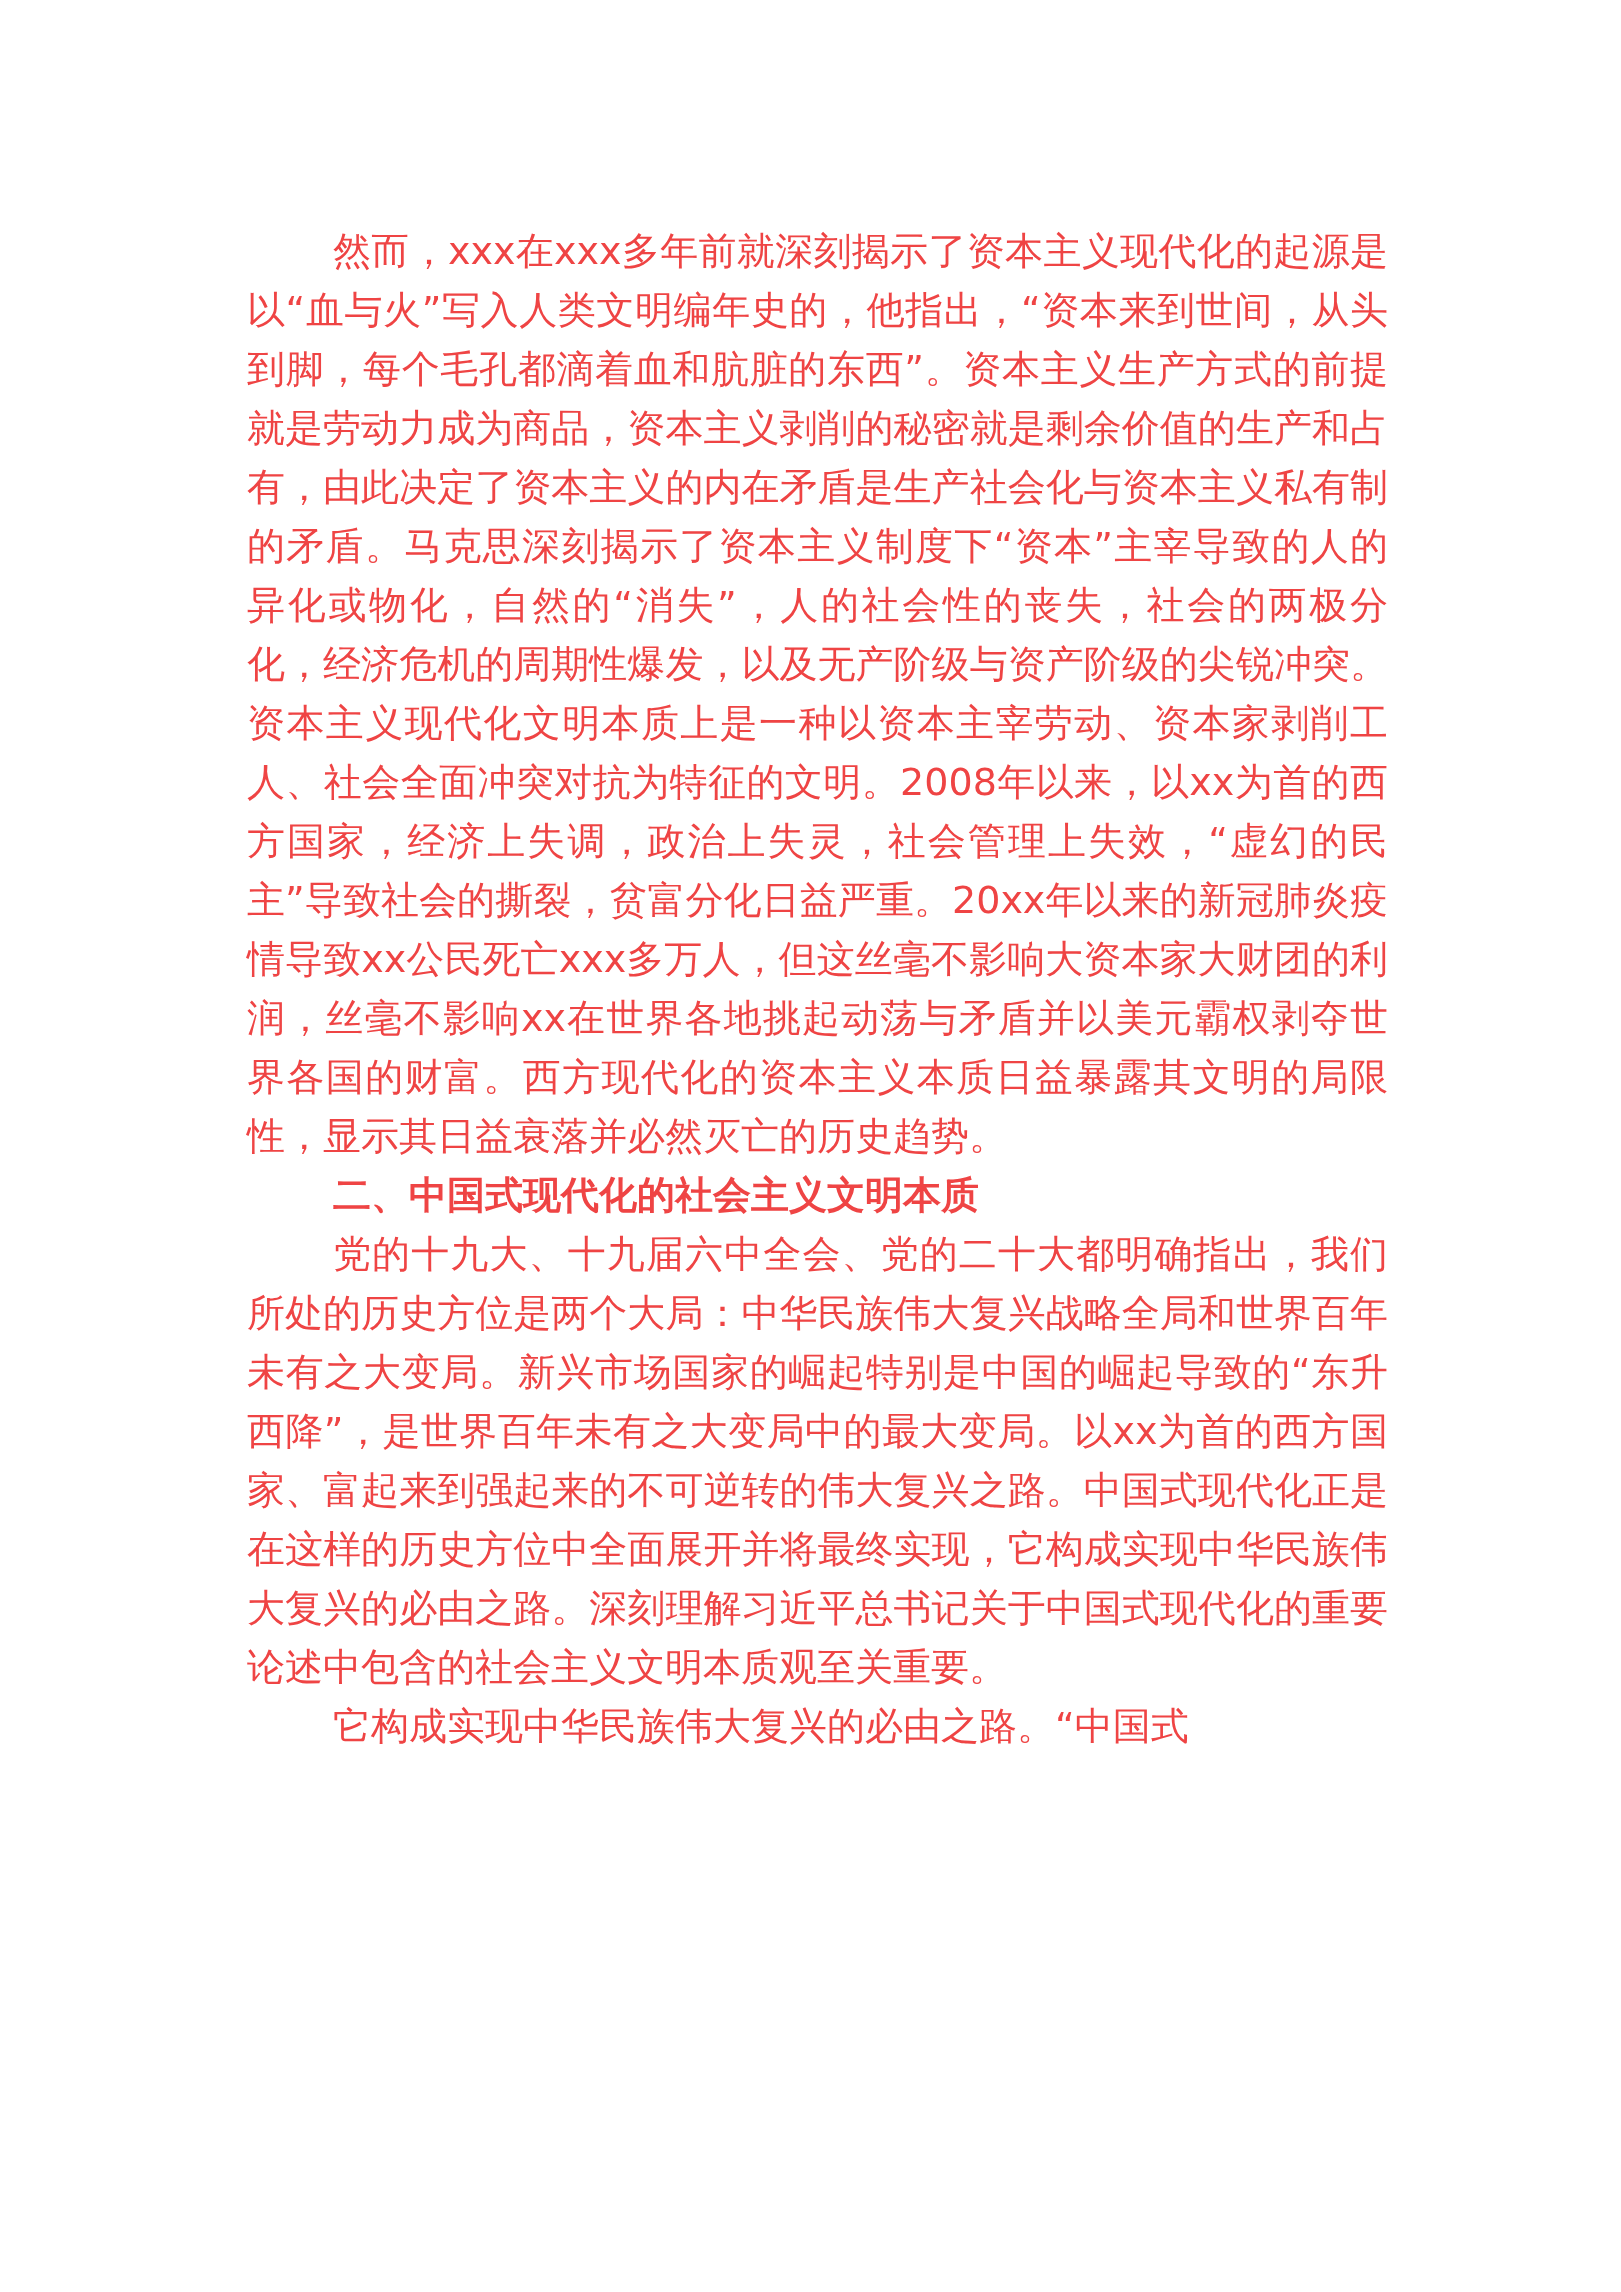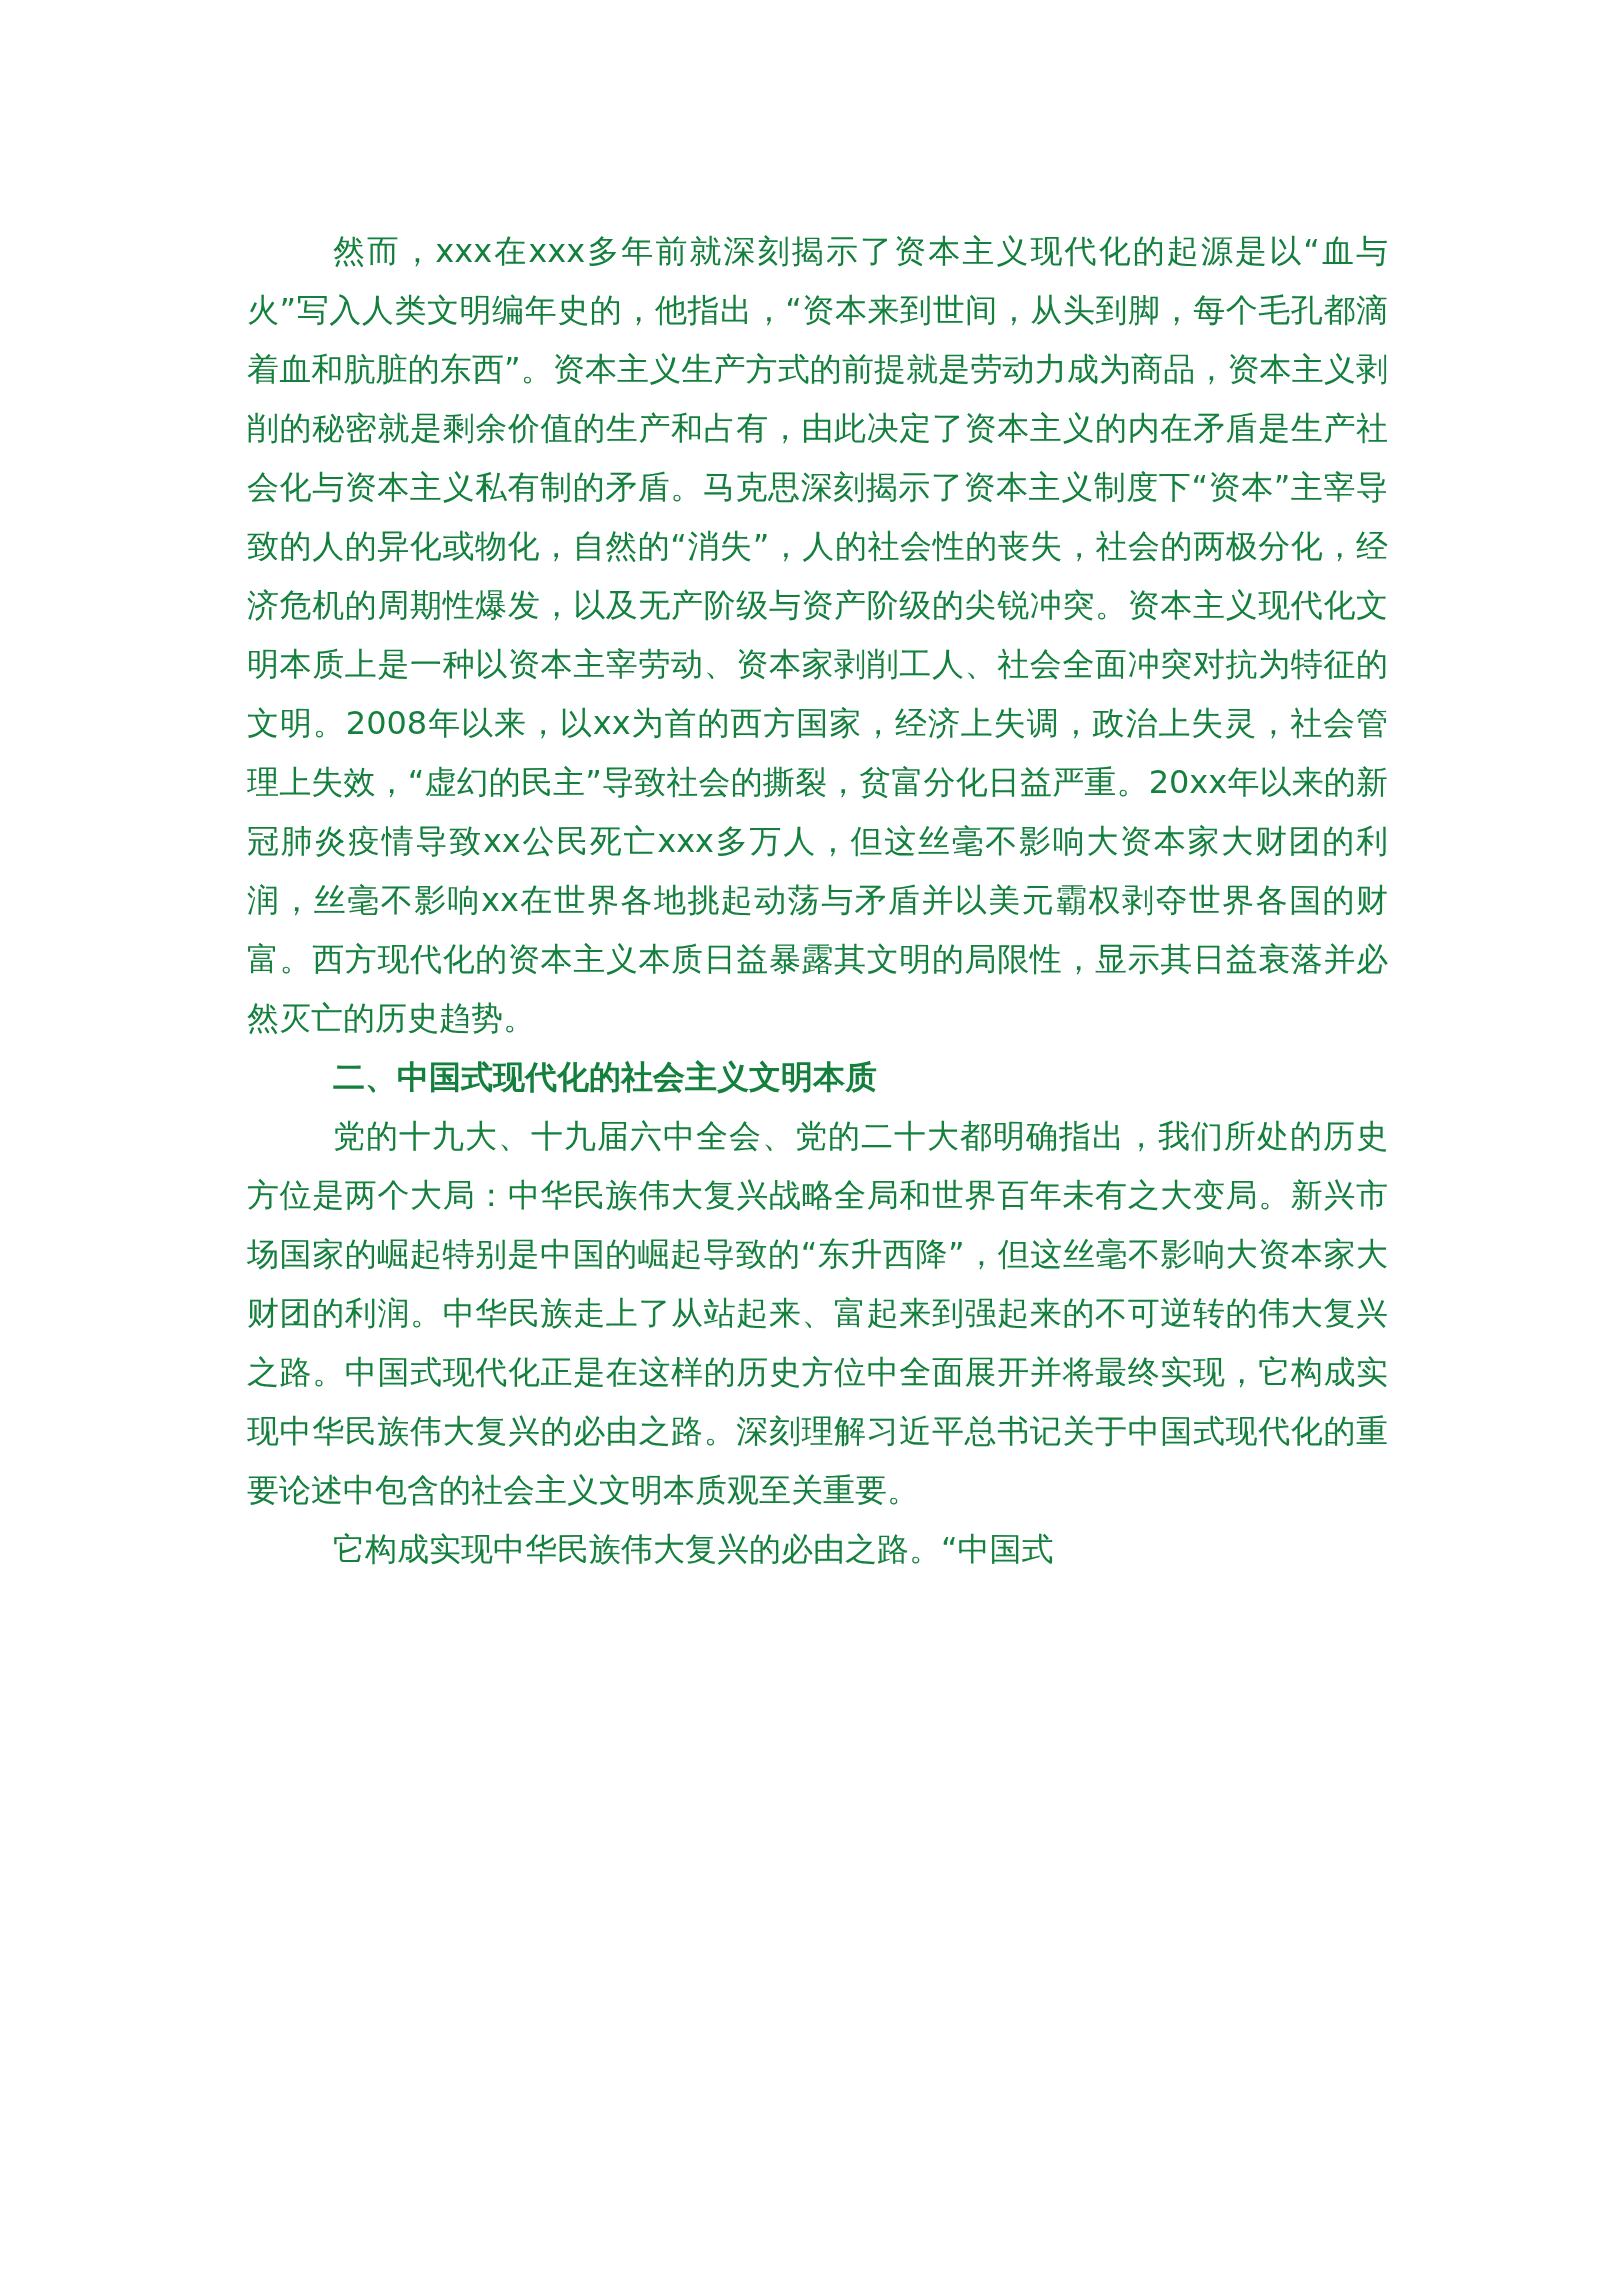--- a/index.html
+++ b/index.html
@@ -3,31 +3,31 @@
   <meta charset="utf-8">
   <style>
     html, body { margin: 0; padding: 0; background: #ffffff; }
     body { width: 1621px; height: 2293px; position: relative; overflow: hidden; }
     .page {
       position: absolute;
       left: 247px;
       top: 222px;
       width: 1141px;
       font-family: "DejaVu Sans", "Liberation Sans", sans-serif;
-      font-size: 32px;
+      font-size: 38px;
       line-height: 59px;
-      color: #15803d;
+      color: #ef4444;
       text-align: justify;
       text-justify: inter-character;
     }
     .para { margin: 0; text-indent: 86px; }
     .heading { margin: 0; text-indent: 86px; font-weight: bold; }
   </style>
 </head>
 <body>
 
 <div class="page">
   <p class="para">然而，xxx在xxx多年前就深刻揭示了资本主义现代化的起源是以“血与火”写入人类文明编年史的，他指出，“资本来到世间，从头到脚，每个毛孔都滴着血和肮脏的东西”。资本主义生产方式的前提就是劳动力成为商品，资本主义剥削的秘密就是剩余价值的生产和占有，由此决定了资本主义的内在矛盾是生产社会化与资本主义私有制的矛盾。马克思深刻揭示了资本主义制度下“资本”主宰导致的人的异化或物化，自然的“消失”，人的社会性的丧失，社会的两极分化，经济危机的周期性爆发，以及无产阶级与资产阶级的尖锐冲突。资本主义现代化文明本质上是一种以资本主宰劳动、资本家剥削工人、社会全面冲突对抗为特征的文明。2008年以来，以xx为首的西方国家，经济上失调，政治上失灵，社会管理上失效，“虚幻的民主”导致社会的撕裂，贫富分化日益严重。20xx年以来的新冠肺炎疫情导致xx公民死亡xxx多万人，但这丝毫不影响大资本家大财团的利润，丝毫不影响xx在世界各地挑起动荡与矛盾并以美元霸权剥夺世界各国的财富。西方现代化的资本主义本质日益暴露其文明的局限性，显示其日益衰落并必然灭亡的历史趋势。</p>
   <p class="heading">二、中国式现代化的社会主义文明本质</p>
-  <p class="para">党的十九大、十九届六中全会、党的二十大都明确指出，我们所处的历史方位是两个大局：中华民族伟大复兴战略全局和世界百年未有之大变局。新兴市场国家的崛起特别是中国的崛起导致的“东升西降”，但这丝毫不影响大资本家大财团的利润。中华民族走上了从站起来、富起来到强起来的不可逆转的伟大复兴之路。中国式现代化正是在这样的历史方位中全面展开并将最终实现，它构成实现中华民族伟大复兴的必由之路。深刻理解习近平总书记关于中国式现代化的重要论述中包含的社会主义文明本质观至关重要。</p>
+  <p class="para">党的十九大、十九届六中全会、党的二十大都明确指出，我们所处的历史方位是两个大局：中华民族伟大复兴战略全局和世界百年未有之大变局。新兴市场国家的崛起特别是中国的崛起导致的“东升西降”，是世界百年未有之大变局中的最大变局。以xx为首的西方国家、富起来到强起来的不可逆转的伟大复兴之路。中国式现代化正是在这样的历史方位中全面展开并将最终实现，它构成实现中华民族伟大复兴的必由之路。深刻理解习近平总书记关于中国式现代化的重要论述中包含的社会主义文明本质观至关重要。</p>
   <p class="para">它构成实现中华民族伟大复兴的必由之路。“中国式</p>
 </div>
 
 
 </body></html>

